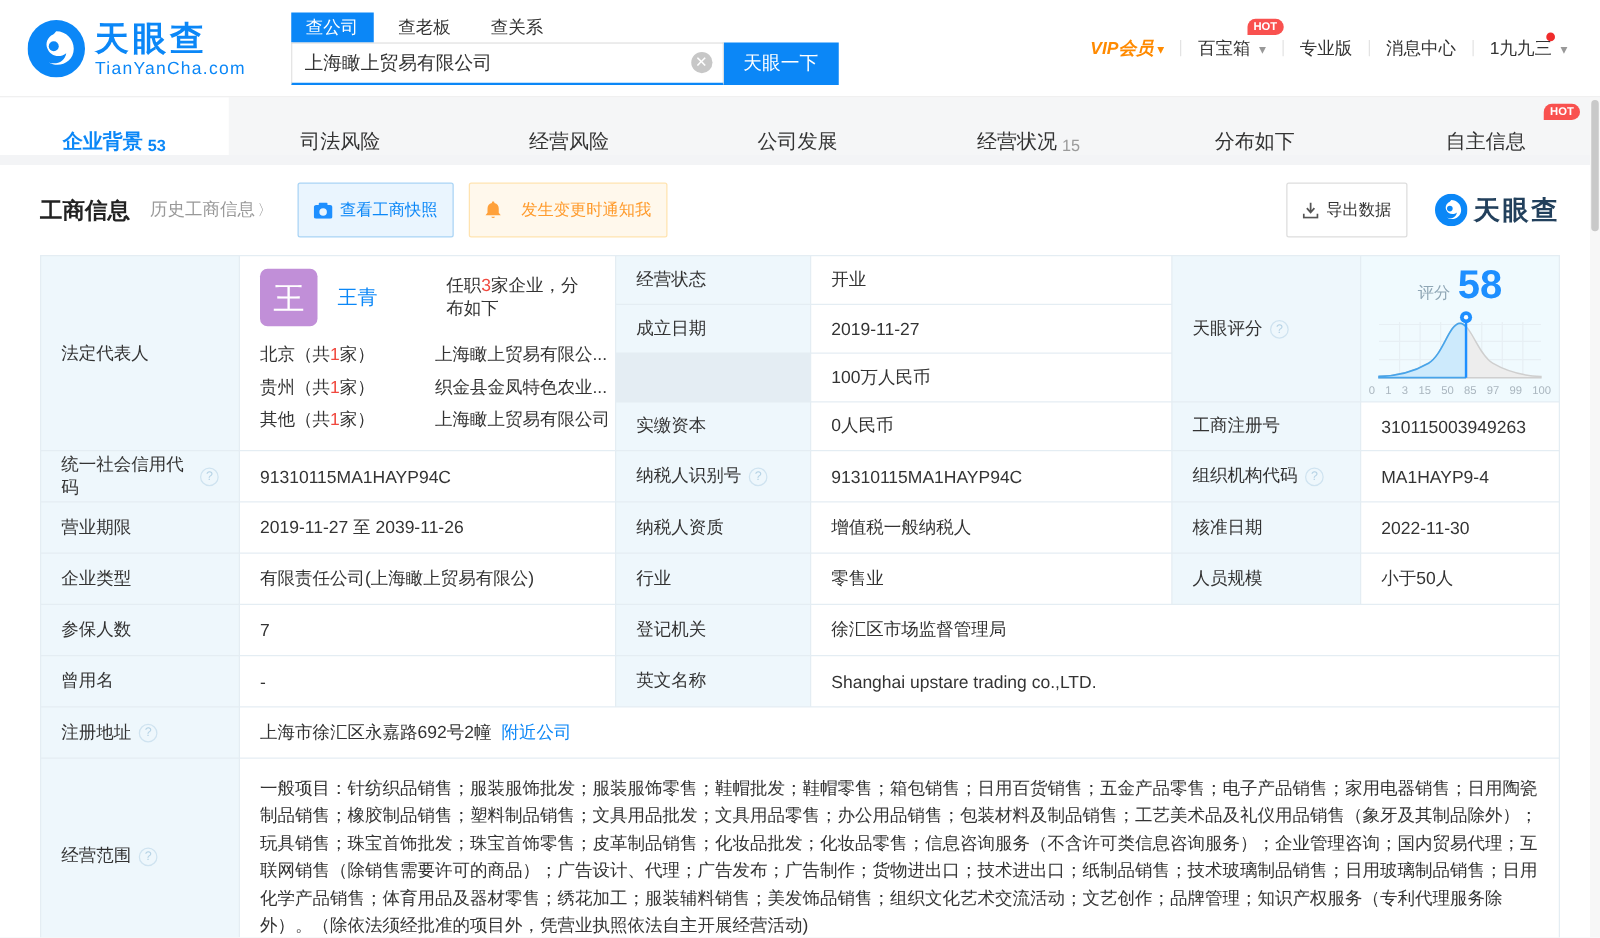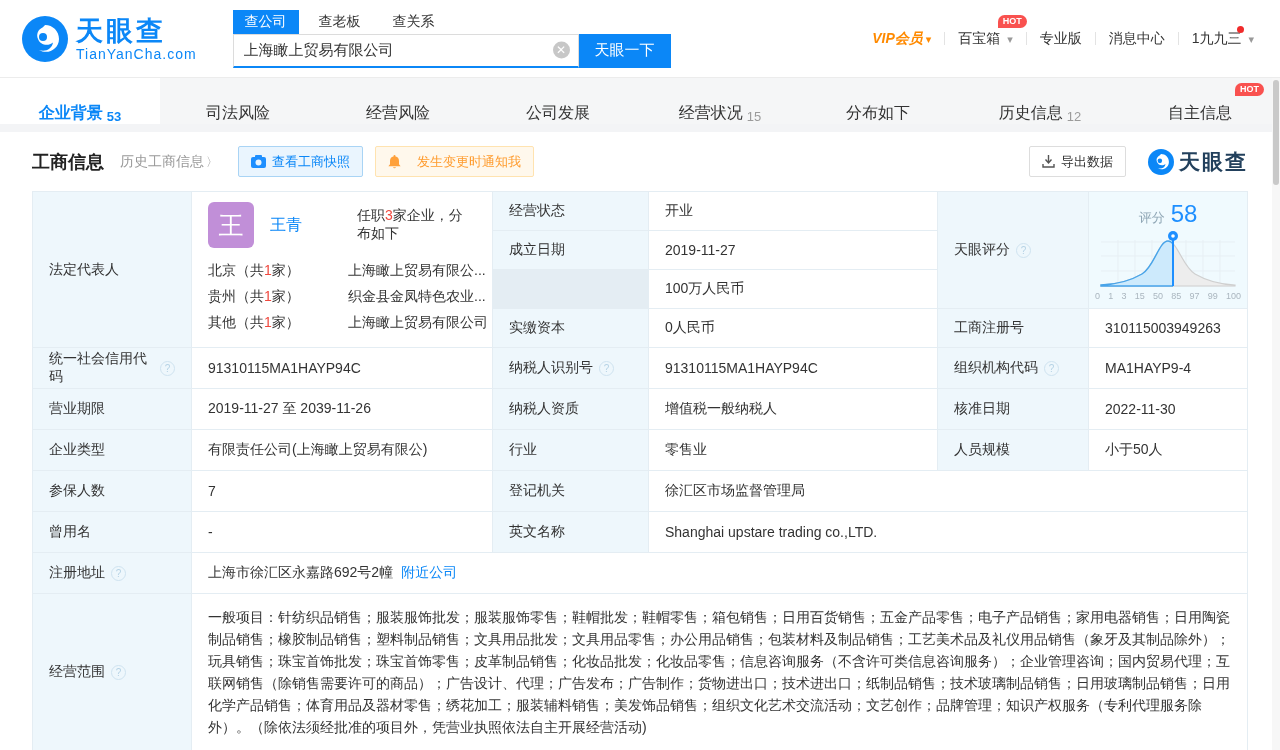--- a/index.html
+++ b/index.html
@@ -41,21 +41,21 @@
   .tab.active .cnt { color:#0b87f7; }
   .tab .hot-badge { top:5px; right:16px; }
   .gapstrip { height:8px; background:#f3f4f6; }
 
   
   .card { background:#fff; padding:14px 32px 0; }
   .toolbar { display:flex; align-items:center; margin-bottom:14px; }
   .sec-title { font-size:18px; color:#222; font-weight:bold; }
   .hist-link { font-size:14px; color:#999; margin-left:16px; cursor:pointer; }
   .hist-link::after { content:"〉"; font-size:12px; margin-left:2px; }
-  .tb-btn { display:inline-flex; align-items:center; gap:6px; font-size:13px; height:31px; padding:0 12px; border-radius:2px; cursor:pointer; font-family:inherit; }
+  .tb-btn { display:inline-flex; align-items:center; gap:6px; font-size:13px; height:44px; padding:0 12px; border-radius:2px; cursor:pointer; font-family:inherit; }
   .btn-snapshot { margin-left:20px; background:#eaf5fe; border:1px solid #a9d4f5; color:#0b87f7; }
   .btn-notify { margin-left:12px; background:#fff8ec; border:1px solid #ffe3b0; color:#ff9b2d;gap:16px; }
   .btn-export { margin-left:auto; background:#fff; border:1px solid #ddd; color:#333; }
   .watermark { display:flex; align-items:center; margin-left:22px; gap:5px; }
   .watermark svg { width:26px; height:26px; }
   .watermark span { font-size:21px; font-weight:bold; color:#22405c; letter-spacing:2px; }
 
   
   .grid { display:grid; grid-template-columns:158px 300px 155px 288px 150px 1fr;
           grid-template-rows:38px 38px 38px 38px 40px 40px 40px 40px 40px 40px auto;
@@ -73,21 +73,21 @@
   .avatar { width:46px; height:46px; border-radius:6px; background:#c18fd8; color:#fff; font-size:25px; display:flex; align-items:center; justify-content:center; flex:none; }
   .legal-name { font-size:16px; margin-left:16px; width:108px; }
   .legal-note { font-size:14px; color:#333; }
   .region-row { display:flex; font-size:14px; line-height:26px; }
   .region { width:140px; flex:none; }
   .rcompany { white-space:nowrap; }
 
   
   .score-cell { background:#f0fafe; flex-direction:column; justify-content:center; padding:4px 8px; }
   .score-head { font-size:13px; color:#8fa6b5; margin-bottom:2px; }
-  .score-num { font-size:24px; font-weight:normal; color:#1e8fff; margin-left:6px; }
+  .score-num { font-size:32px; font-weight:bold; color:#1e8fff; margin-left:6px; }
   .ticks { width:146px; display:flex; justify-content:space-between; font-size:9px; color:#aab6bf; margin-top:1px; }
 
   .scope-val { line-height:22px; padding:12px 16px; align-items:flex-start; display:block; }
 
   
   .sbar { position:absolute; right:0; top:78px; width:8px; bottom:0; background:#f7f7f7; }
   .sthumb { position:absolute; top:2px; left:1px; width:6px; height:105px; border-radius:3px; background:#c9c9c9; }
 </style>
 </head>
 <body>
@@ -159,24 +159,20 @@
       <span>公司发展</span>
         <span class="cnt"></span>
     </div>
     <div class="tab">
       <span>经营状况</span>
         <span class="cnt">15</span>
     </div>
     <div class="tab">
       <span>分布如下</span>
         <span class="cnt"></span>
-    </div>
-    <div class="tab">
-      <span>历史信息</span>
-        <span class="cnt">12</span>
     </div>
     <div class="tab">
       <span>自主信息</span>
       <span class="hot-badge">HOT</span>
     </div>
   </nav>
   <div class="gapstrip"></div>
 
   <main class="card">
     <div class="toolbar">

